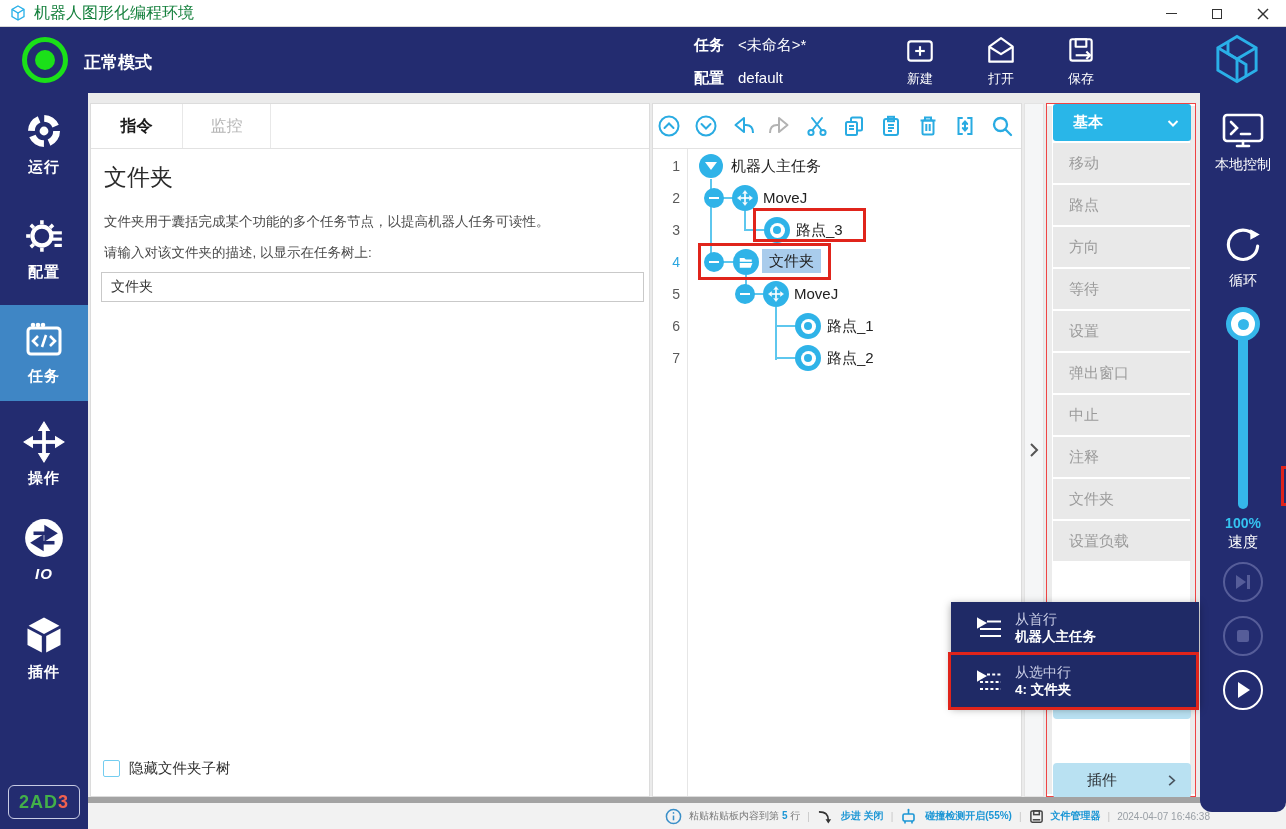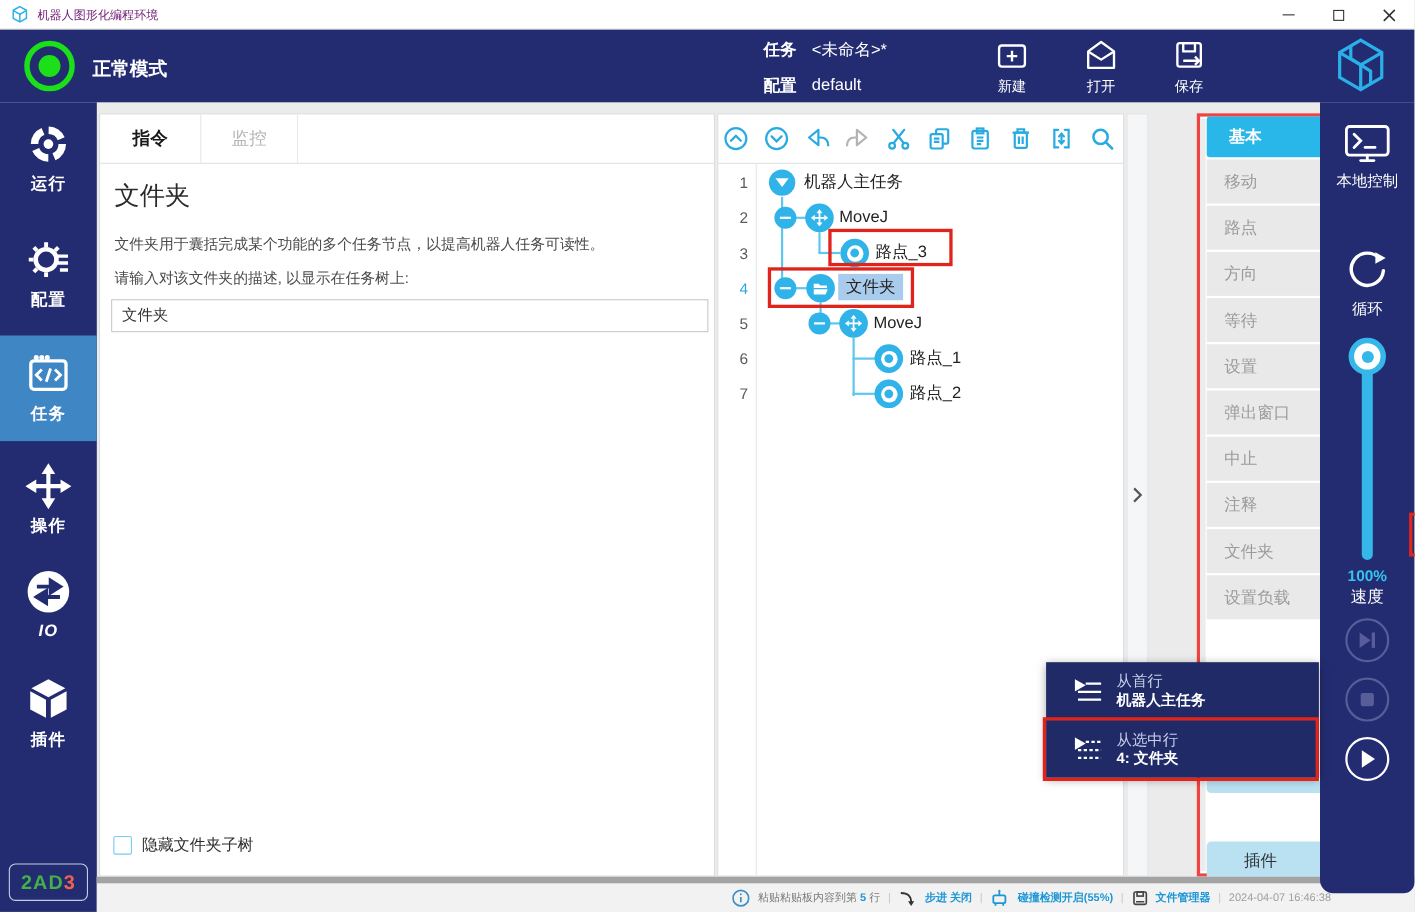--- a/index.html
+++ b/index.html
@@ -1,21 +1,21 @@
 <!DOCTYPE html>
 <html><head>
 <meta charset="utf-8">
 <style>
   * { margin:0; padding:0; box-sizing:border-box; }
   html,body { width:1286px; height:829px; overflow:hidden; }
   body { font-family:"Liberation Sans","DejaVu Sans",sans-serif; background:#ebebeb; position:relative; }
 
   
   #titlebar { position:absolute; left:0; top:0; width:1286px; height:27px; background:#ffffff; border-bottom:1px solid #d8d8d8; display:flex; align-items:center; }
-  #titlebar .app-title { font-size:11px; color:#701a75; margin-left:8px; }
+  #titlebar .app-title { font-size:16px; color:#15803d; margin-left:8px; }
   #titlebar .tb-icon { margin-left:10px; display:flex; }
   .win-controls { position:absolute; right:0; top:0; height:27px; display:flex; }
   .win-btn { width:46px; height:27px; display:flex; align-items:center; justify-content:center; cursor:default; }
   .min-glyph { width:11px; height:1.6px; background:#333; }
   .max-glyph { width:10px; height:10px; border:1.4px solid #333; }
 
   
   #header { position:absolute; left:0; top:27px; width:1286px; height:66px; background:#232c70; }
   #mode-ind { position:absolute; left:22px; top:10px; width:46px; height:46px; border:5px solid #1be019; border-radius:50%; }
   #mode-ind .dot { position:absolute; left:50%; top:50%; width:20px; height:20px; margin:-10px 0 0 -10px; background:#1be019; border-radius:50%; }
@@ -66,21 +66,21 @@
   .wp-outer { width:26px; height:26px; }
   .wp-mid { width:15px; height:15px; background:#fff; border-radius:50%; display:flex; align-items:center; justify-content:center; }
   .wp-in { width:8px; height:8px; background:#2fb3e8; border-radius:50%; }
   .minus-bar { width:10px; height:2.4px; background:#fff; }
   .tri-down { width:0; height:0; border-left:6px solid transparent; border-right:6px solid transparent; border-top:8px solid #fff; }
 
   
   #cstrip { position:absolute; left:1024px; top:103px; width:20px; height:694px; background:#f5f6f7; border:1px solid #e3e3e3; display:flex; align-items:center; justify-content:center; }
 
   
-  #cmdp { left:1088px; top:103px; width:150px; height:694px; border:3px solid #ef4444;text-align:right; }
+  #cmdp { left:1046px; top:103px; width:150px; height:694px; border:1px solid #ef4444;text-align:right; }
   .cmd-track { position:absolute; top:2px; bottom:2px; width:5px; background:#ececec; }
   #cmd-head { position:absolute; left:6px; top:0; width:138px; height:37px; background:#29b6e8; border-radius:3px; color:#fff; font-size:15px; font-weight:bold; display:flex; align-items:center; padding-left:20px; cursor:pointer; }
   #cmd-head svg { position:absolute; right:10px; }
   .cmd-item { position:absolute; left:6px; width:138px; height:40px; background:#e9e9e9; color:#9b9b9b; font-size:15px; display:flex; align-items:center; padding-left:16px; cursor:pointer; }
   .cmd-cat { position:absolute; left:6px; width:138px; height:35px; background:#b9e1f2; border-radius:4px; color:#2e3338; font-size:15px; display:flex; align-items:center; padding-left:34px; cursor:pointer; }
   .cmd-cat svg { position:absolute; right:12px; }
   #cmd-sliver { position:absolute; left:6px; top:604px; width:138px; height:11px; background:#b9e1f2; border-radius:0 0 4px 4px; }
 
   
   #popup { position:absolute; left:951px; top:602px; width:248px; height:105px; background:#1f2a66; z-index:50; box-shadow:0 2px 8px rgba(0,0,0,.35); }

